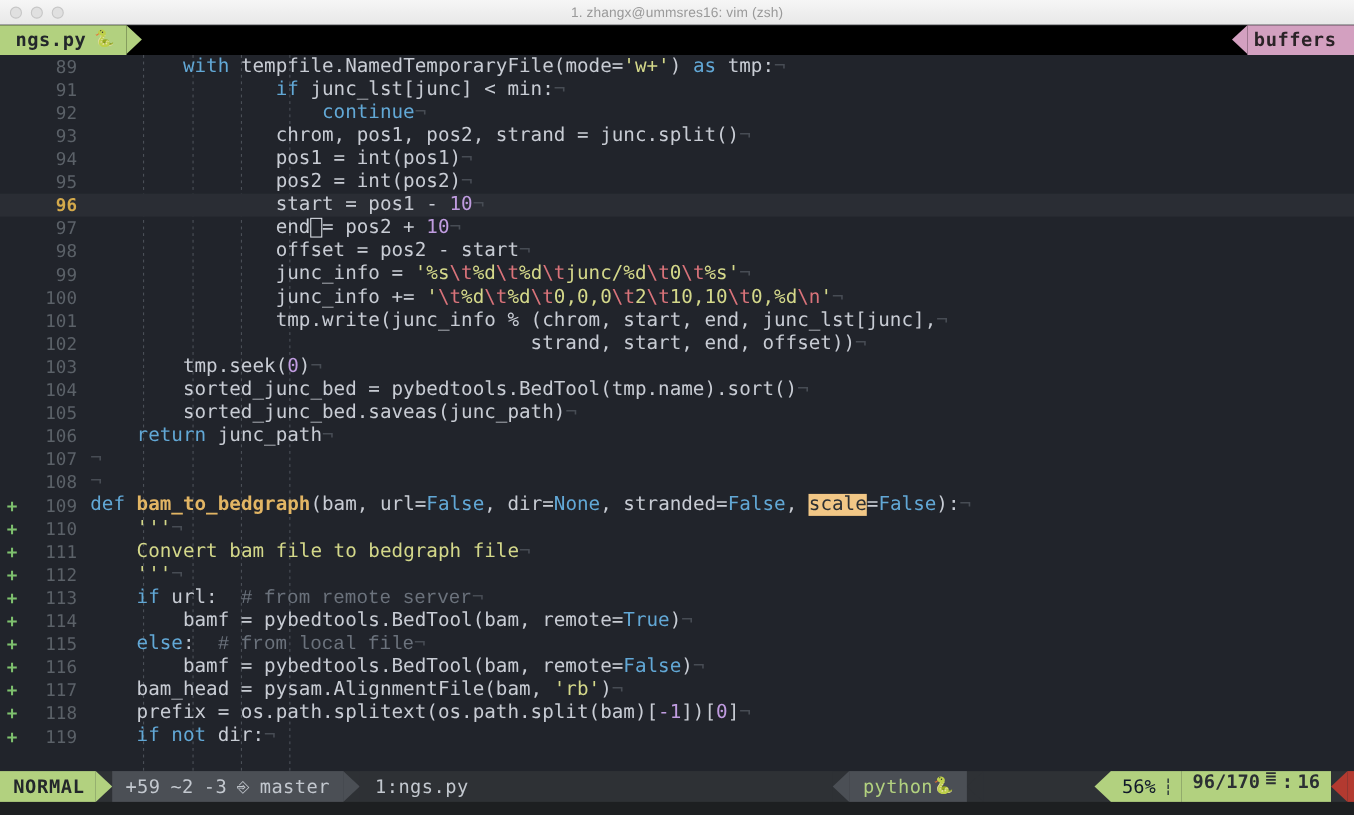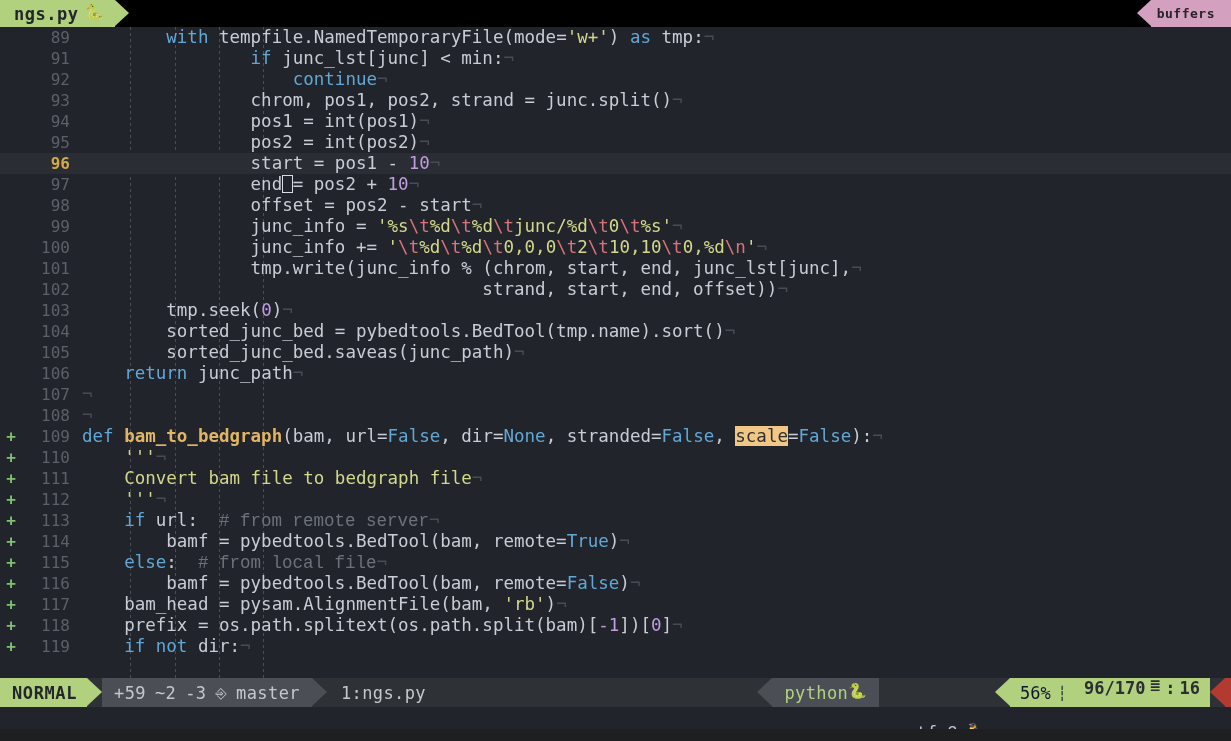--- a/index.html
+++ b/index.html
@@ -83,21 +83,21 @@
     top: -1px;
   }
   .tab-fill { flex: 1 1 auto; }
   .buffers {
     background: #d3a0c0;
     color: #2b2327;
     display: flex;
     align-items: center;
     padding: 0 16px 0 6px;
     font-weight: 700;
-    font-size: 13px;
+    font-size: 17px;
     letter-spacing: .5px;
   }
   .buffers-arrow {
     width: 0; height: 0;
     border-right: 14px solid #d3a0c0;
     border-top: 13.5px solid transparent;
     border-bottom: 13.5px solid transparent;
   }
 
   
@@ -283,20 +283,28 @@
     left: 0; right: 0; bottom: 0;
     height: 12px;
     background: #1d1f21;
   }
 </style>
 </head>
 <body>
 
 <div id="app">
 
+  <div class="titlebar">
+    <div class="traffic">
+      <div class="tl-dot"></div>
+      <div class="tl-dot"></div>
+      <div class="tl-dot"></div>
+    </div>
+    <div class="title-text">1. zhangx@ummsres16: vim (zsh)</div>
+  </div>
 
   <div class="tabline">
     <div class="tab">
       <span>ngs.py</span>
       <span class="py-glyph">🐍</span>
     </div>
     <div class="tab-arrow"></div>
     <div class="tab-fill"></div>
     <div class="buffers-arrow"></div>
     <div class="buffers">buffers</div>

